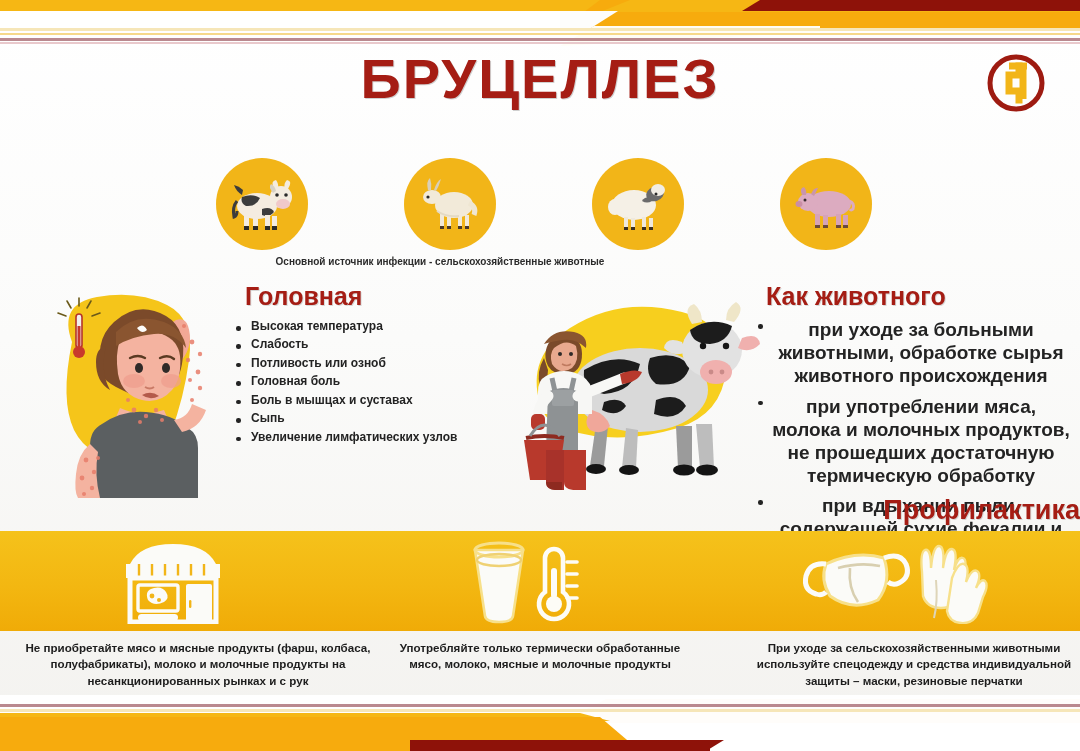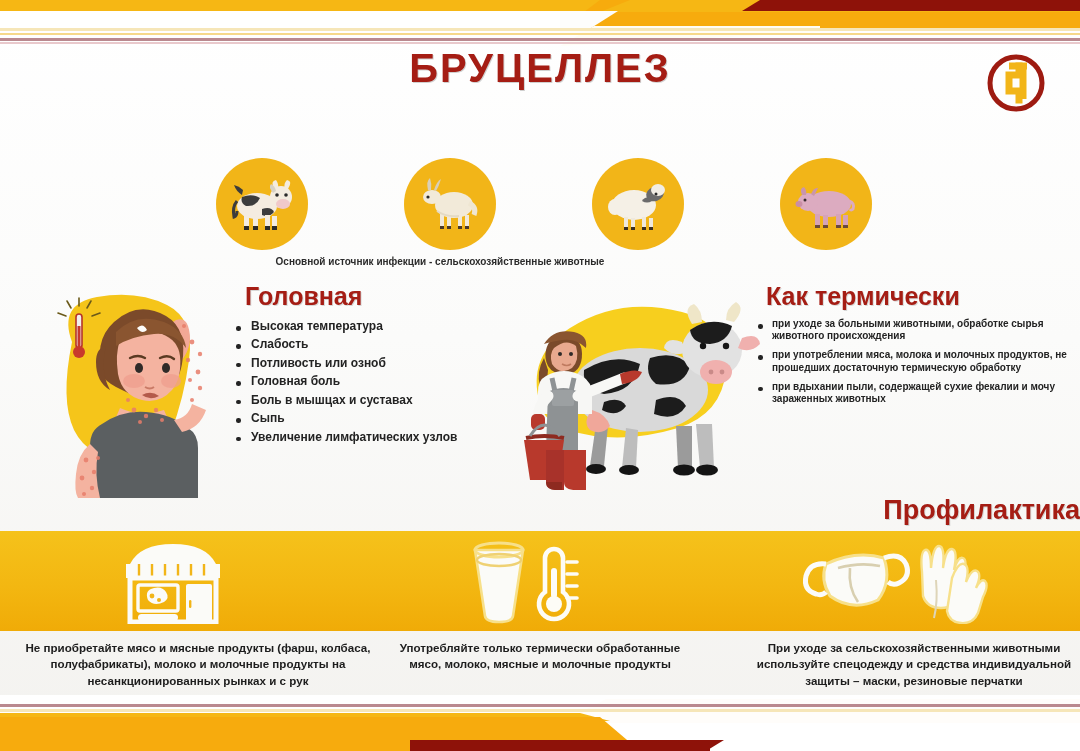--- a/index.html
+++ b/index.html
@@ -53,21 +53,21 @@
     clip-path:polygon(0 0,600px 0,640px 34px,0 34px);}
   .bb-yellow-left2{position:absolute;left:0;top:18px;width:610px;height:8px;background:#f6b714;
     clip-path:polygon(0 0,580px 0,610px 8px,0 8px);}
   .bb-darkred{position:absolute;left:410px;top:45px;width:300px;height:11px;background:#8e1209;}
   .bb-darkred-b{position:absolute;left:700px;top:45px;width:24px;height:11px;background:#8e1209;
     clip-path:polygon(0 0,24px 0,6px 11px,0 11px);}
 
   
   .title{
     position:absolute;left:0;top:46px;width:1080px;text-align:center;
-    font-size:40px;font-weight:bold;letter-spacing:2px;
+    font-size:56px;font-weight:bold;letter-spacing:2px;
     color:#a51d14;
     text-shadow:1px 1px 0 rgba(0,0,0,.18);
     font-family:"Liberation Sans", sans-serif;
   }
   .subtitle{
     position:absolute;left:0;top:119px;width:1080px;text-align:center;
     font-size:15.5px;font-weight:bold;color:#2b2b2b;letter-spacing:.1px;
   }
 
   
@@ -104,21 +104,21 @@
     font-size:12px;font-weight:bold;color:#232323;line-height:1.08;
   }
   .symptoms-list li:before{
     content:"";position:absolute;left:4px;top:6px;width:4.5px;height:4.5px;
     border-radius:50%;background:#232323;
   }
 
   .transfer-list{position:absolute;left:755px;top:318px;width:315px;}
   .transfer-list li{
     position:relative;padding-left:17px;margin-bottom:7px;
-    font-size:10px;font-weight:bold;color:#232323;line-height:1.22;
+    font-size:19px;font-weight:bold;color:#232323;line-height:1.22;text-align:center;
   }
   .transfer-list li:before{
     content:"";position:absolute;left:3px;top:6px;width:4.5px;height:4.5px;
     border-radius:50%;background:#232323;
   }
 
   
   .ill-woman{position:absolute;left:42px;top:282px;width:180px;height:220px;}
   .ill-cow{position:absolute;left:500px;top:292px;width:262px;height:208px;}
 
@@ -400,21 +400,21 @@
       <path d="M24 148 l6 40 l28 0 l6 -40z" fill="#b8392c"></path>
       <path d="M26 146 q18 -4 38 0" stroke="#8e2a20" stroke-width="4" fill="none"></path>
       <path d="M30 144 q14 -22 30 0" stroke="#8e9294" stroke-width="3" fill="none"></path>
 
       <path d="M46 158 l0 32 q0 8 10 8 l8 0 l0 -40z" fill="#a8322a"></path>
       <path d="M64 158 l0 32 q0 8 12 8 l10 0 l0 -40z" fill="#b8392c"></path>
       <path d="M46 190 q0 8 12 8 l4 0 l0 -8z" fill="#8e2a20"></path>
     </svg>
   </div>
 
-  <div class="col-head transfer-head">Как термически</div>
+  <div class="col-head transfer-head">Как животного</div>
   <ul class="plain transfer-list">
     <li>при уходе за больными животными, обработке сырья животного происхождения</li>
     <li>при употреблении мяса, молока и молочных  продуктов, не прошедших достаточную термическую обработку</li>
     <li>при вдыхании пыли, содержащей сухие фекалии и мочу зараженных животных</li>
   </ul>
 
   <div class="prof-head">Профилактика</div>
   <div class="yellow-band"></div>
 
   <div class="band-icons">

